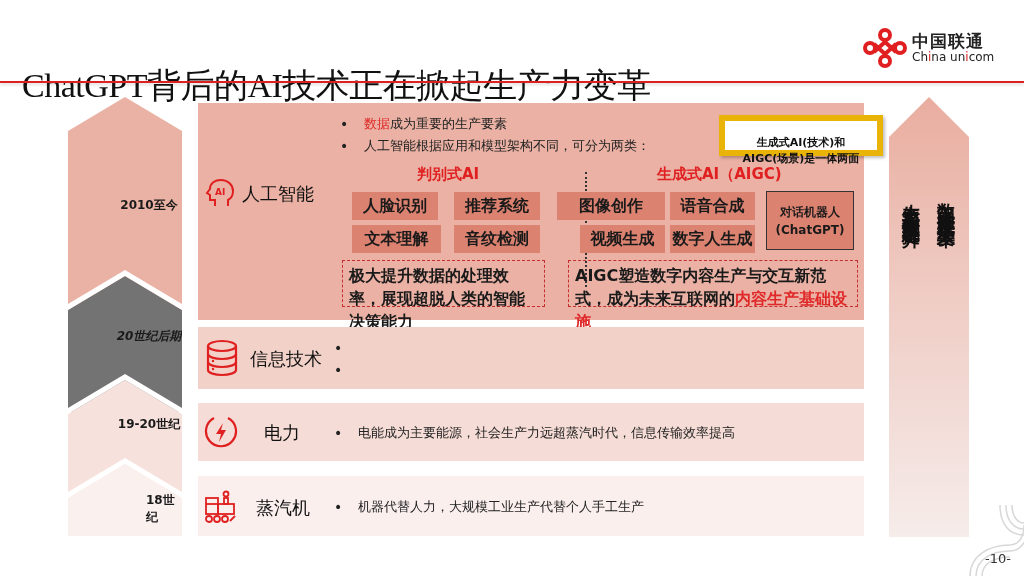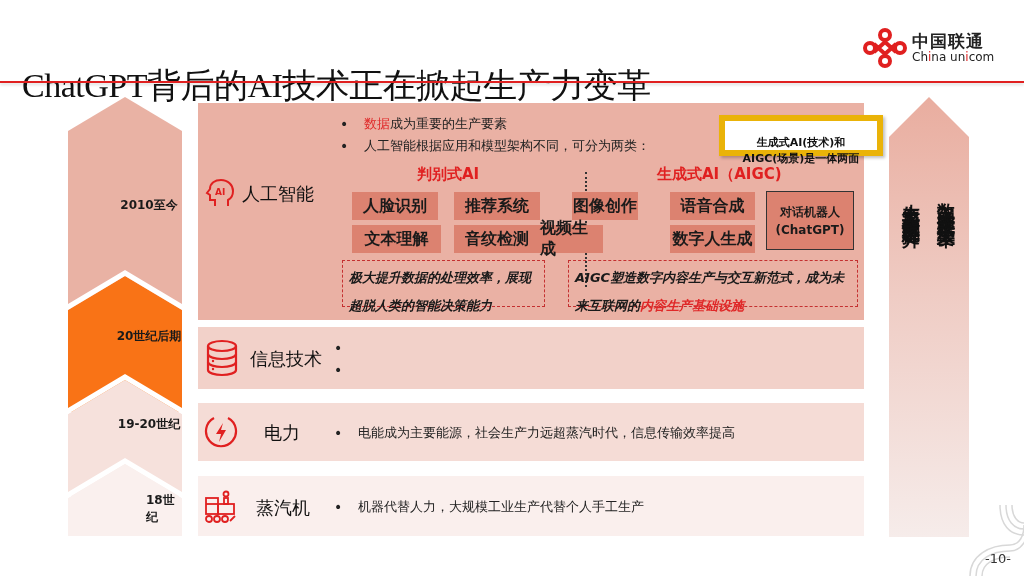--- a/index.html
+++ b/index.html
@@ -12,21 +12,21 @@
   .logo { position: absolute; left: 862px; top: 28px; width: 150px; height: 40px; }
   .logo-mark { position: absolute; left: 0; top: 0; width: 46px; height: 40px; }
   .logo-cn { position: absolute; left: 50px; top: 2px; font-size: 17px; font-weight: bold; color: #222; letter-spacing: 1px; }
   .logo-en { position: absolute; left: 50px; top: 22px; font-size: 12px; color: #222; }
   .logo-en .i { color: #e02020; }
 
   
   .era { position: absolute; left: 68px; width: 114px; display: flex; align-items: center; justify-content: center; font-weight: bold; font-size: 12px; color: #1a1a1a; padding-left: 48px; }
   .era span { position: relative; z-index: 2; }
   .era-1 { top: 97px; height: 230px; background: #e9b2a4; clip-path: polygon(0 34px, 50% 0, 100% 34px, 100% 100%, 0 100%); }
-  .era-2 { top: 276px; height: 136px; background: #f97316; clip-path: polygon(0 34px, 50% 0, 100% 34px, 100% 100%, 0 100%); }
+  .era-2 { top: 276px; height: 136px; background: #737373; clip-path: polygon(0 34px, 50% 0, 100% 34px, 100% 100%, 0 100%); font-style: italic; }
   .era-3 { top: 380px; height: 116px; background: #f6e1dc; clip-path: polygon(0 34px, 50% 0, 100% 34px, 100% 100%, 0 100%); }
   .era-4 { top: 464px; height: 72px; background: #faf0ee; clip-path: polygon(0 34px, 50% 0, 100% 34px, 100% 100%, 0 100%); }
   .era-1 span { margin-top: 0; position:absolute; top: 100px; }
   .era-2 span { position:absolute; top: 52px; }
   .era-3 span { position:absolute; top: 36px; }
   .era-4 span { position:absolute; top: 28px; margin-left: 30px; }
   .sep { position: absolute; left: 68px; width: 114px; height: 40px; background: #fff; clip-path: polygon(0 34px, 50% 0, 100% 34px, 100% 40px, 50% 6px, 0 40px); z-index: 3; }
 
   
   .row { position: absolute; left: 198px; width: 666px; }
@@ -44,21 +44,21 @@
   .bullet .hl { color: #e02828; font-weight: normal; }
 
   .callout { position: absolute; left: 719px; top: 115px; width: 164px; height: 41px; background: #fff; border: 6px solid #eab308; font-size: 11px; font-weight: bold; text-align: center; line-height: 16px; padding-top: 14px; color: #111; box-shadow: 2px 2px 3px rgba(0,0,0,0.25); }
 
   .sub-title { position: absolute; color: #e02020; font-weight: bold; font-size: 15px; }
   .vdiv { position: absolute; left: 585px; top: 172px; height: 115px; border-left: 2px dotted #333; }
 
   .chip { position: absolute; height: 28px; background: #dc8270; display: flex; align-items: center; justify-content: center; font-weight: bold; font-size: 16px; color: #1a1a1a; }
   .chip-big { position: absolute; left: 766px; top: 191px; width: 88px; height: 59px; background: #dc8270; border: 1.5px solid #333; display: flex; flex-direction: column; align-items: center; justify-content: center; font-weight: bold; font-size: 12px; line-height: 18px; }
 
-  .dashed { position: absolute; border: 1.5px dashed #c43030; font-weight: bold; font-size: 13px; line-height: 28px; padding: 3px 6px; color: #1a1a1a; font-style: italic; }
+  .dashed { position: absolute; border: 1.5px dashed #c43030; font-weight: bold; font-size: 16px; line-height: 23px; padding: 3px 6px; color: #1a1a1a; }
   .dashed .hl { color: #e02828; }
 
   
   .right-arrow { position: absolute; left: 889px; top: 97px; width: 80px; height: 440px; background: linear-gradient(to bottom, #e9ad9f 0%, #efccc4 45%, #f6ecea 100%); clip-path: polygon(0 40px, 50% 0, 100% 40px, 100% 100%, 0 100%); }
   .vtext { position: absolute; writing-mode: vertical-rl; font-weight: bold; font-size: 18px; color: #111; letter-spacing: 2px; }
 
   .page-num { position: absolute; left: 985px; top: 551px; font-size: 13px; color: #333; }
   .deco { position: absolute; left: 940px; top: 505px; width: 84px; height: 71px; }
 </style>
 </head>
@@ -123,23 +123,23 @@
 
 <div class="sub-title" style="left:417px;top:165px">判别式AI</div>
 <div class="sub-title" style="left:657px;top:165px">生成式AI（AIGC)</div>
 <div class="vdiv"></div>
 
 <div class="chip" style="left:352px;top:192px;width:86px">人脸识别</div>
 <div class="chip" style="left:454px;top:192px;width:86px">推荐系统</div>
 <div class="chip" style="left:352px;top:225px;width:89px">文本理解</div>
 <div class="chip" style="left:454px;top:225px;width:86px">音纹检测</div>
 
-<div class="chip" style="left:572px;top:192px;width:66px">图像创作</div>
+<div class="chip" style="left:557px;top:192px;width:108px">图像创作</div>
 <div class="chip" style="left:670px;top:192px;width:85px">语音合成</div>
-<div class="chip" style="left:540px;top:225px;width:63px">视频生成</div>
+<div class="chip" style="left:580px;top:225px;width:85px">视频生成</div>
 <div class="chip" style="left:670px;top:225px;width:85px">数字人生成</div>
 <div class="chip-big">
   <div>对话机器人</div>
   <div>(ChatGPT)</div>
 </div>
 
 <div class="dashed" style="left:342px;top:260px;width:203px;height:47px">极大提升数据的处理效率，展现超脱人类的智能决策能力</div>
 <div class="dashed" style="left:568px;top:260px;width:290px;height:47px"><span>AIGC塑造数字内容生产与交互新范式，成为未来互联网的</span><span class="hl">内容生产基础设施</span></div>
 
 <div class="row row-it"></div>

